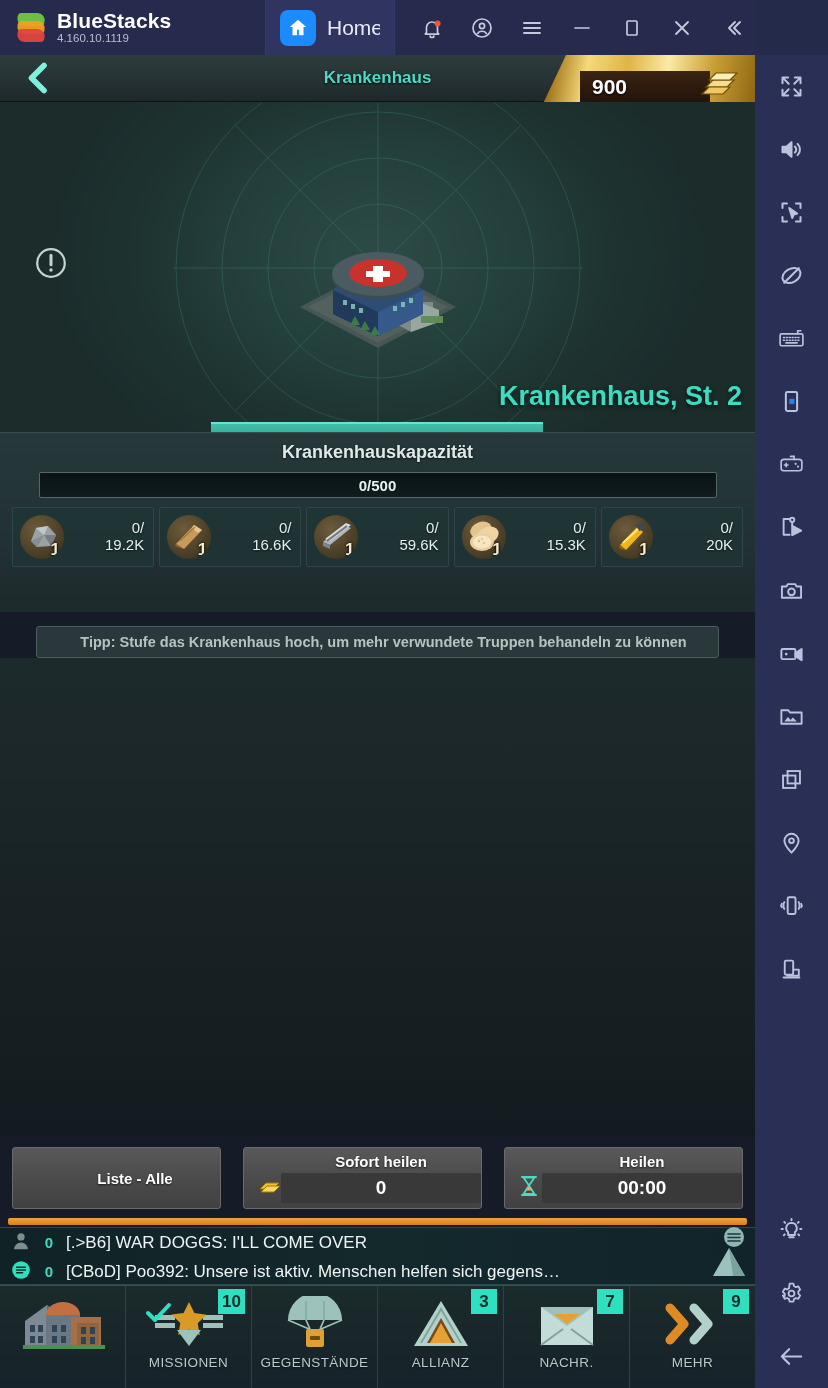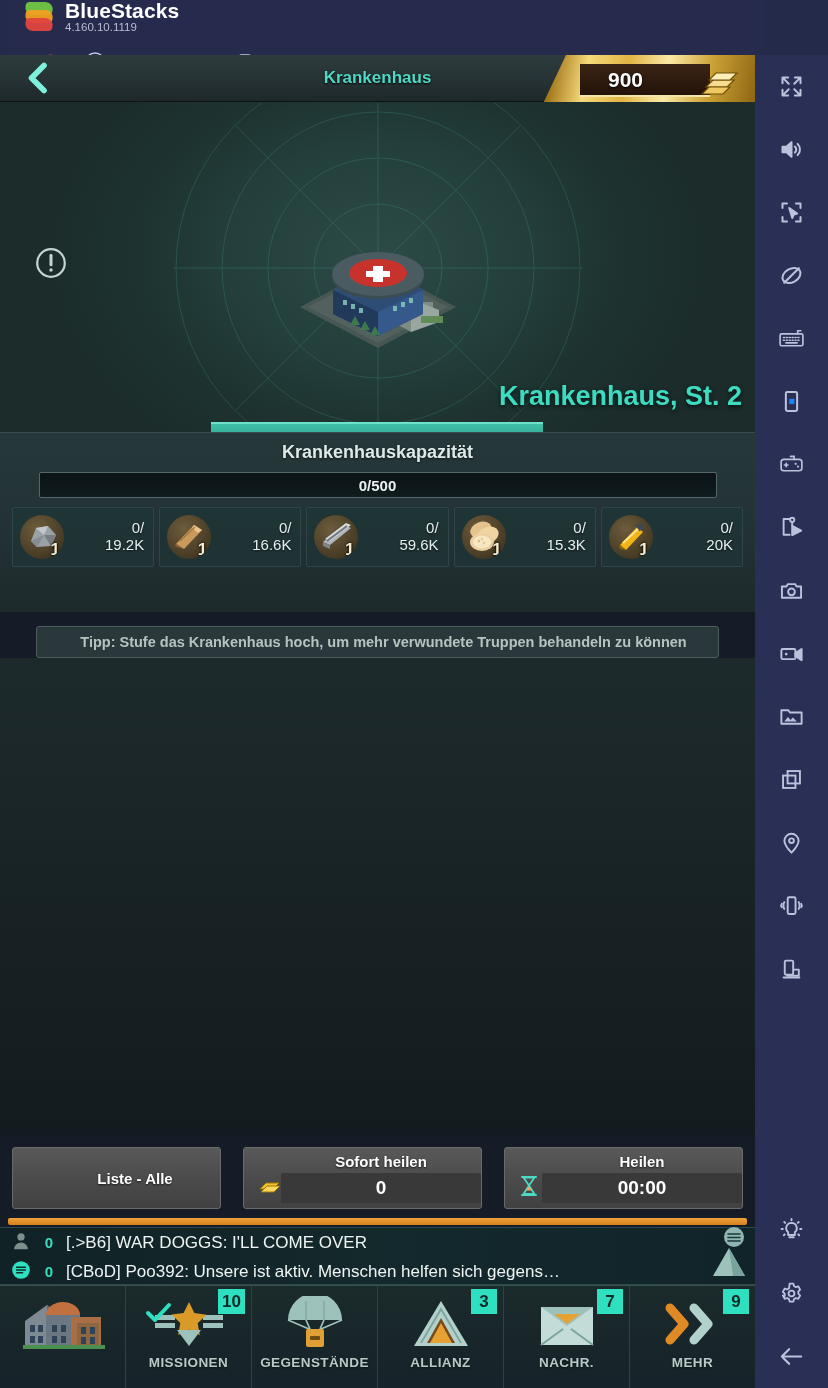--- a/index.html
+++ b/index.html
@@ -7,23 +7,23 @@
     width: 828px; height: 1388px;
     overflow: hidden;
     background: #242a4a;
     font-family: "Liberation Sans", sans-serif;
     -webkit-font-smoothing: antialiased;
   }
   #app { position: relative; width: 828px; height: 1388px; }
 
   
   .titlebar {
-    position: absolute; left: 8px; top: 0; width: 757px; height: 55px;
+    position: absolute; left: 0; top: 0; width: 757px; height: 55px;
     background: #262b4d;
-    display: flex; align-items: stretch; flex-direction: column;
+    display: flex; align-items: stretch;
   }
   .bs-brand {
     width: 295px; display: flex; align-items: center; gap: 9px;
     padding-left: 14px;
   }
   .bs-logo { width: 34px; height: 34px; position: relative; flex: 0 0 auto; }
   .bs-logo i {
     position: absolute; left: 3px; width: 28px; height: 13px; border-radius: 3px 9px 3px 9px;
     transform: skewX(-12deg);
   }
@@ -92,24 +92,24 @@
     position: absolute; left: 0; right: 0; text-align: center;
     color: #4fd8c4; font-size: 17px; font-weight: bold;
     text-shadow: 0 1px 2px #000;
   }
   .gold-plate {
     position: absolute; right: 0; top: 0; height: 55px; width: 215px;
     background: linear-gradient(100deg, #a07318 0 6%, #f5d97a 22%, #e0b445 40%, #fbeaa6 58%, #caa034 78%, #8d6512);
     clip-path: polygon(26px 0, 100% 0, 100% 100%, 0 100%);
   }
   .gold-inner {
-    position: absolute; left: 40px; top: 9px; width: 130px; height: 33px;
+    position: absolute; left: 40px; top: 16px; width: 130px; height: 33px;
     background: linear-gradient(#3a2414, #241309);
     border-bottom: 2px solid #f3e4a8;
-    display: flex; align-items: center; padding-left: 28px; text-align: center;
+    display: flex; align-items: center; padding-left: 12px; text-align: center;
   }
   .gold-val { color: #fff; font-size: 21px; font-weight: bold; text-shadow: 0 1px 2px #000; }
   .gold-bars { position: absolute; right: 14px; top: 12px; }
 
   
   .bld-panel {
     position: relative; height: 330px;
     background:
       radial-gradient(ellipse 330px 240px at 50% 46%, #2c4a46 0%, #24403d 42%, #1e3431 70%, #1b2c2b 100%);
     overflow: hidden;
@@ -223,21 +223,21 @@
     border-top: 1px solid #35514f;
   }
   .nav-item {
     flex: 1 1 0; position: relative;
     display: flex; flex-direction: column; align-items: center; justify-content: flex-start;
     border-right: 1px solid #2c4243; padding-top: 7px;
   }
   .nav-item:last-child { border-right: none; }
   .nav-icon { height: 62px; display: flex; align-items: center; justify-content: center; }
   .nav-label {
-    color: #b8c9c6; font-size: 13.5px; font-weight: bold; letter-spacing: .4px;
+    color: #b8c9c6; font-size: 13.5px; font-weight: normal; letter-spacing: .4px;
     text-shadow: 0 1px 2px #0a1415;
   }
   .nav-badge {
     position: absolute; right: 6px; top: 3px; min-width: 26px; height: 25px;
     background: #2ee0c0; color: #0c2b28; font-size: 17px; font-weight: bold;
     display: flex; align-items: center; justify-content: center; padding: 0 4px;
   }
   .nav-check { position: absolute; left: 18px; top: 14px; }
 </style>
 </head>

